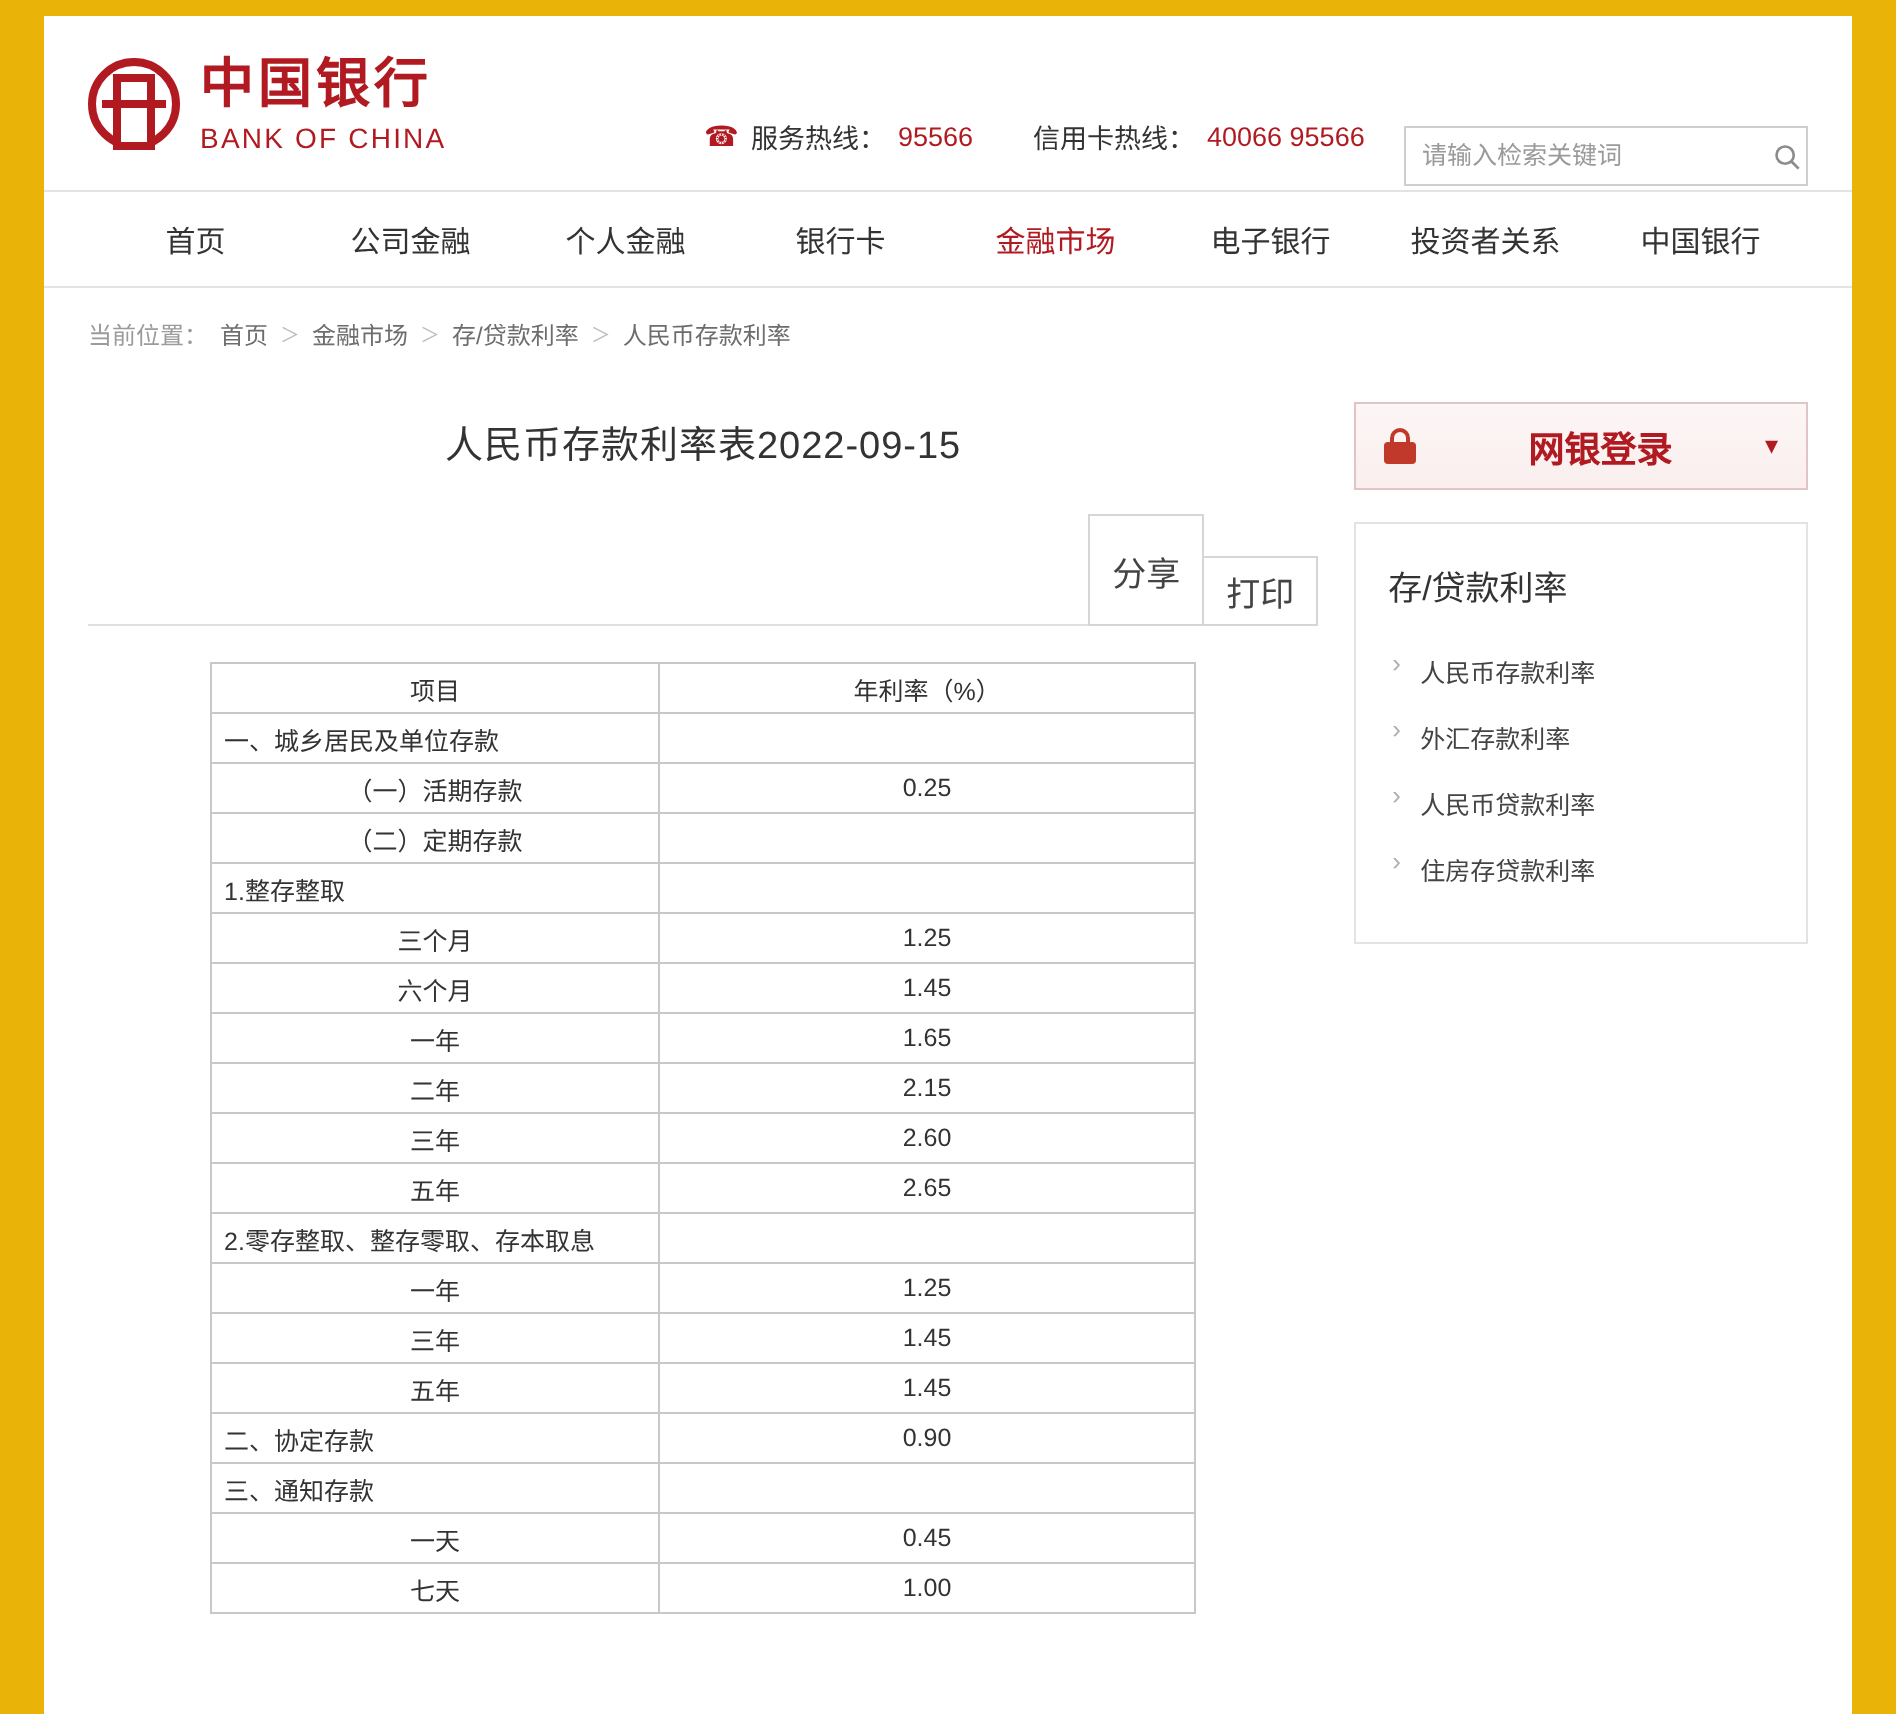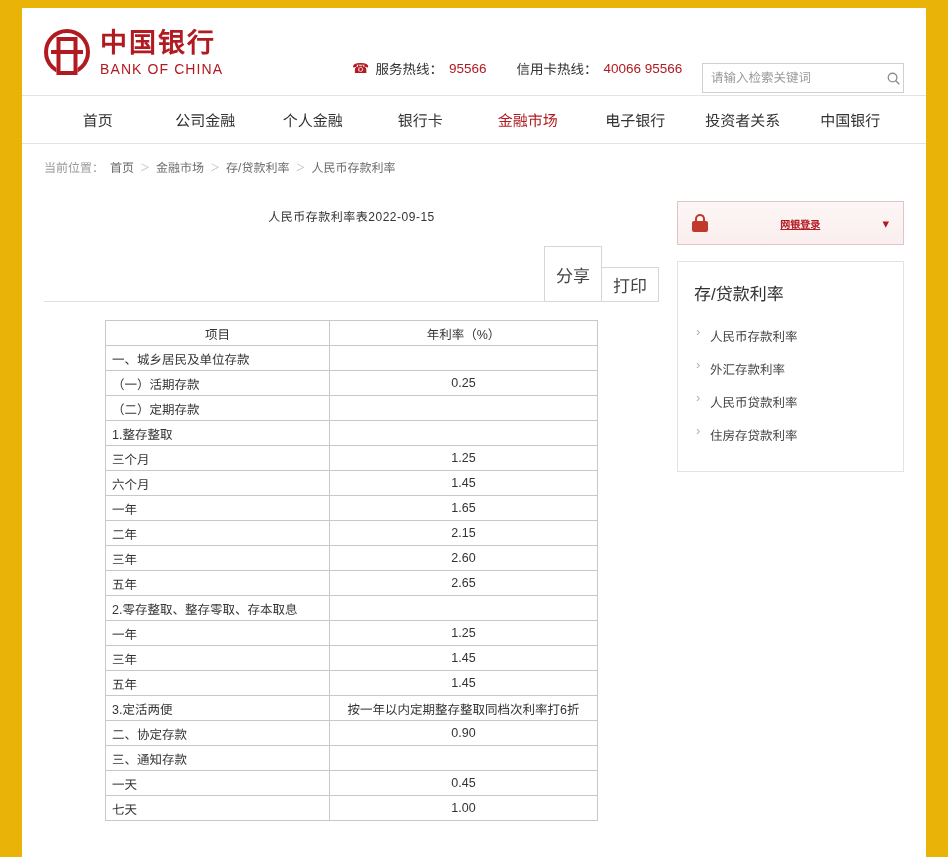--- a/index.html
+++ b/index.html
@@ -135,21 +135,21 @@
   }
   .main-col {
     width: 618px;
   }
   .side-col {
     width: 228px;
   }
 
   .doc-title {
     text-align: center;
-    font-size: 12px;
+    font-size: 19px;
     color: #333;
     font-weight: normal;
     margin: 22px 0 0 0;
     letter-spacing: 0.5px;
   }
   .tools {
     display: flex; justify-content: flex-end;
     gap: 0;
     margin-top: 22px;
     padding-right: 0;
@@ -182,21 +182,21 @@
     font-size: 12.5px;
     color: #333;
     height: 25px;
     padding: 2px 6px;
     font-weight: normal;
   }
   .rate-table th { text-align: center; }
   .rate-table .c-item { width: 224px; }
   .rate-table .c-rate { width: 268px; text-align: center; }
   .align-left { text-align: left; }
-  .align-center { text-align: left; }
+  .align-center { text-align: center; }
 
   
   .login-box {
     margin-top: 16px;
     height: 44px;
     border: 1px solid #e1c5c6;
     background: linear-gradient(#fdf6f6, #faeeee);
     display: flex; align-items: center;
     padding: 0 14px;
     position: relative;
@@ -210,23 +210,22 @@
     border: 2px solid #c0392b;
     border-bottom: none;
     border-radius: 5px 5px 0 0;
   }
   .lock-icon .bodyb {
     position: absolute; left: 0; top: 7px;
     width: 16px; height: 11px;
     background: #c0392b; border-radius: 2px;
   }
   .login-text {
-    color: #b11a21; font-size: 10px; font-weight: bold;
+    color: #b11a21; font-size: 18px; font-weight: bold;
     margin: 16px auto;
-    text-decoration: underline;
   }
   .chev {
     color: #b11a21; font-size: 13px;
   }
   .side-panel {
     margin-top: 16px;
     border: 1px solid #e3e3e3;
     background: #fff;
     padding: 14px 16px 20px 16px;
     min-height: 160px;
@@ -373,24 +372,20 @@
               </tr>
               <tr>
                 <td class="c-item align-center">三年</td>
                 <td class="c-rate">1.45</td>
               </tr>
               <tr>
                 <td class="c-item align-center">五年</td>
                 <td class="c-rate">1.45</td>
               </tr>
               <tr>
-                <td class="c-item align-left">3.定活两便</td>
-                <td class="c-rate">按一年以内定期整存整取同档次利率打6折</td>
-              </tr>
-              <tr>
                 <td class="c-item align-left">二、协定存款</td>
                 <td class="c-rate">0.90</td>
               </tr>
               <tr>
                 <td class="c-item align-left">三、通知存款</td>
                 <td class="c-rate"></td>
               </tr>
               <tr>
                 <td class="c-item align-center">一天</td>
                 <td class="c-rate">0.45</td>

